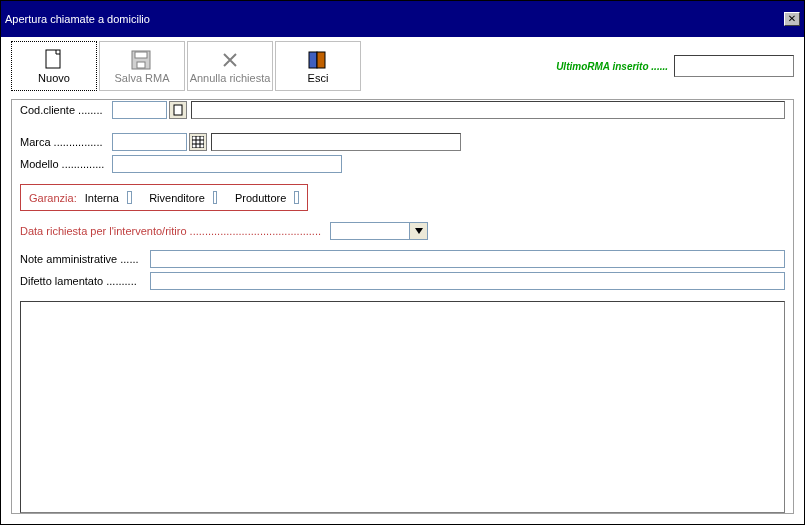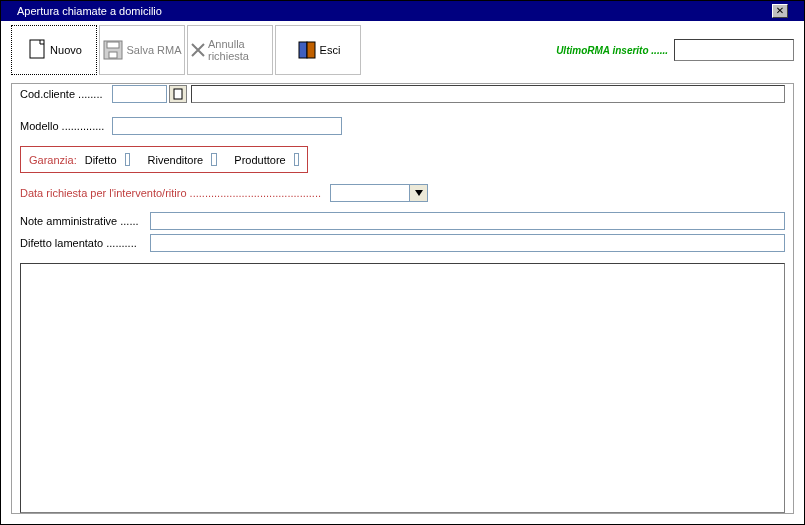--- a/index.html
+++ b/index.html
@@ -16,23 +16,23 @@
     width: 805px;
     height: 525px;
     border: 1px solid #000;
     background: #fff;
     display: flex;
     flex-direction: column;
   }
   .titlebar {
     background: #000080;
     color: #fff;
-    height: 20px;
+    height: 36px;
     line-height: 20px;
-    padding: 0 16px;
+    padding: 0 4px;
     display: flex;
     justify-content: space-between;
     align-items: center;
     font-size: 11px;
   }
   .titlebar .closebtn {
     width: 16px; height: 14px;
     background: #c0c0c0;
     border: 1px solid #fff;
     border-right-color:#404040; border-bottom-color:#404040;
@@ -47,21 +47,21 @@
     align-items: center;
     padding: 4px 10px 4px 10px;
     gap: 2px;
   }
   .tb-btn {
     width: 86px;
     height: 50px;
     border: 1px solid #c0c0c0;
     background: #fff;
     display: flex;
-    flex-direction: row;
+    flex-direction: column;
     align-items: center;
     justify-content: center;
     font-size: 11px;
     color: #000;
     cursor: pointer;
   }
   .tb-btn.disabled { color: #808080; cursor: default; }
   .tb-btn.active { border: 1px dotted #000; }
   .tb-icon { width: 24px; height: 24px; display:flex; align-items:center; justify-content:center; }
   .spacer { flex: 1; }
@@ -208,30 +208,46 @@
           <svg width="10" height="12" viewBox="0 0 10 12">
               <rect x="1" y="1" width="8" height="10" fill="#fff" stroke="#000"></rect>
             </svg>
         </span>
       </span>
       <div class="readonly-box" style="flex:1; margin-left:2px;"></div>
     </div>
 
     <div style="height:8px"></div>
 
+    <div class="row">
+      <span class="label" style="width:92px">Marca ................</span>
+      <input class="input" style="width: 75px;" value="">
+      <span class="btn-small">
+        <span>
+          <svg width="12" height="12" viewBox="0 0 12 12">
+              <rect x="0" y="0" width="12" height="12" fill="#fff" stroke="#000"></rect>
+              <line x1="4" y1="0" x2="4" y2="12" stroke="#000"></line>
+              <line x1="8" y1="0" x2="8" y2="12" stroke="#000"></line>
+              <line x1="0" y1="4" x2="12" y2="4" stroke="#000"></line>
+              <line x1="0" y1="8" x2="12" y2="8" stroke="#000"></line>
+            </svg>
+        </span>
+      </span>
+      <div class="readonly-box" style="width:250px; margin-left:2px;"></div>
+    </div>
 
 
     <div class="row">
       <span class="label" style="width:92px">Modello ..............</span>
       <input class="input" style="width: 230px;" value="">
     </div>
 
     <div class="garanzia-box">
       <span class="garanzia-label">Garanzia:</span>
-      <span>Difetto</span>
+      <span>Interna</span>
       <span class="cb"></span>
       <span style="width:6px"></span>
       <span>Rivenditore</span>
       <span class="cb"></span>
       <span style="width:6px"></span>
       <span>Produttore</span>
       <span class="cb"></span>
     </div>
 
     <div class="row">

